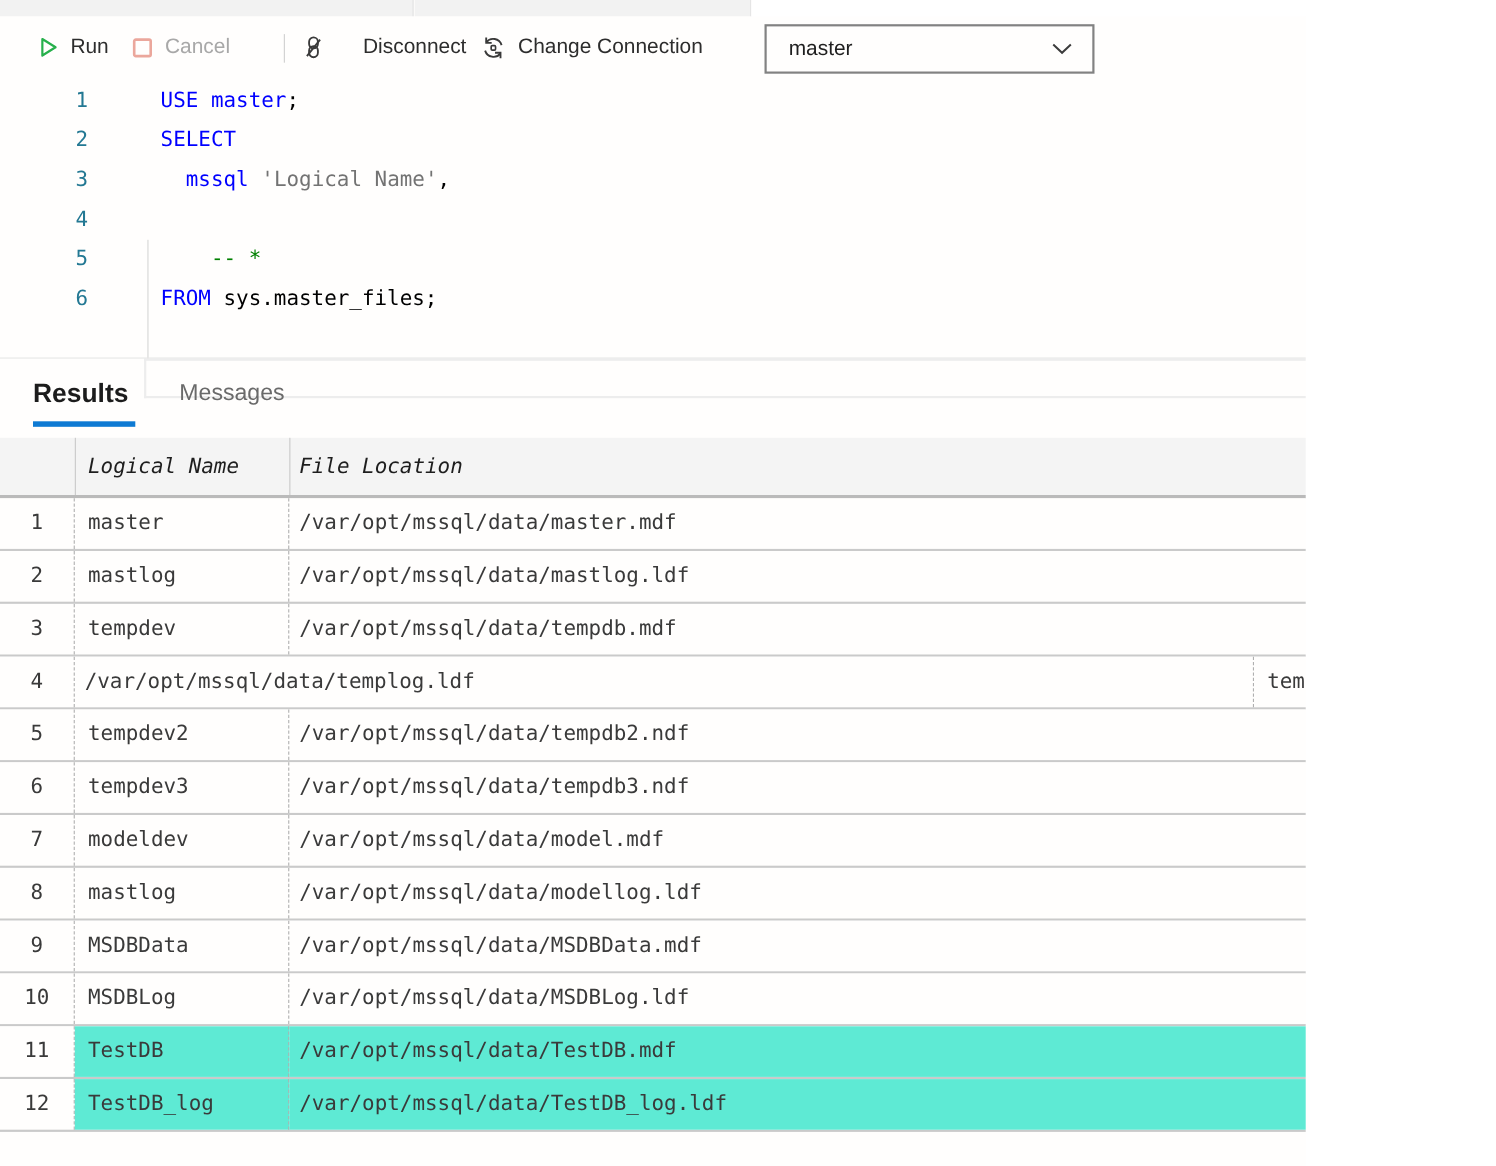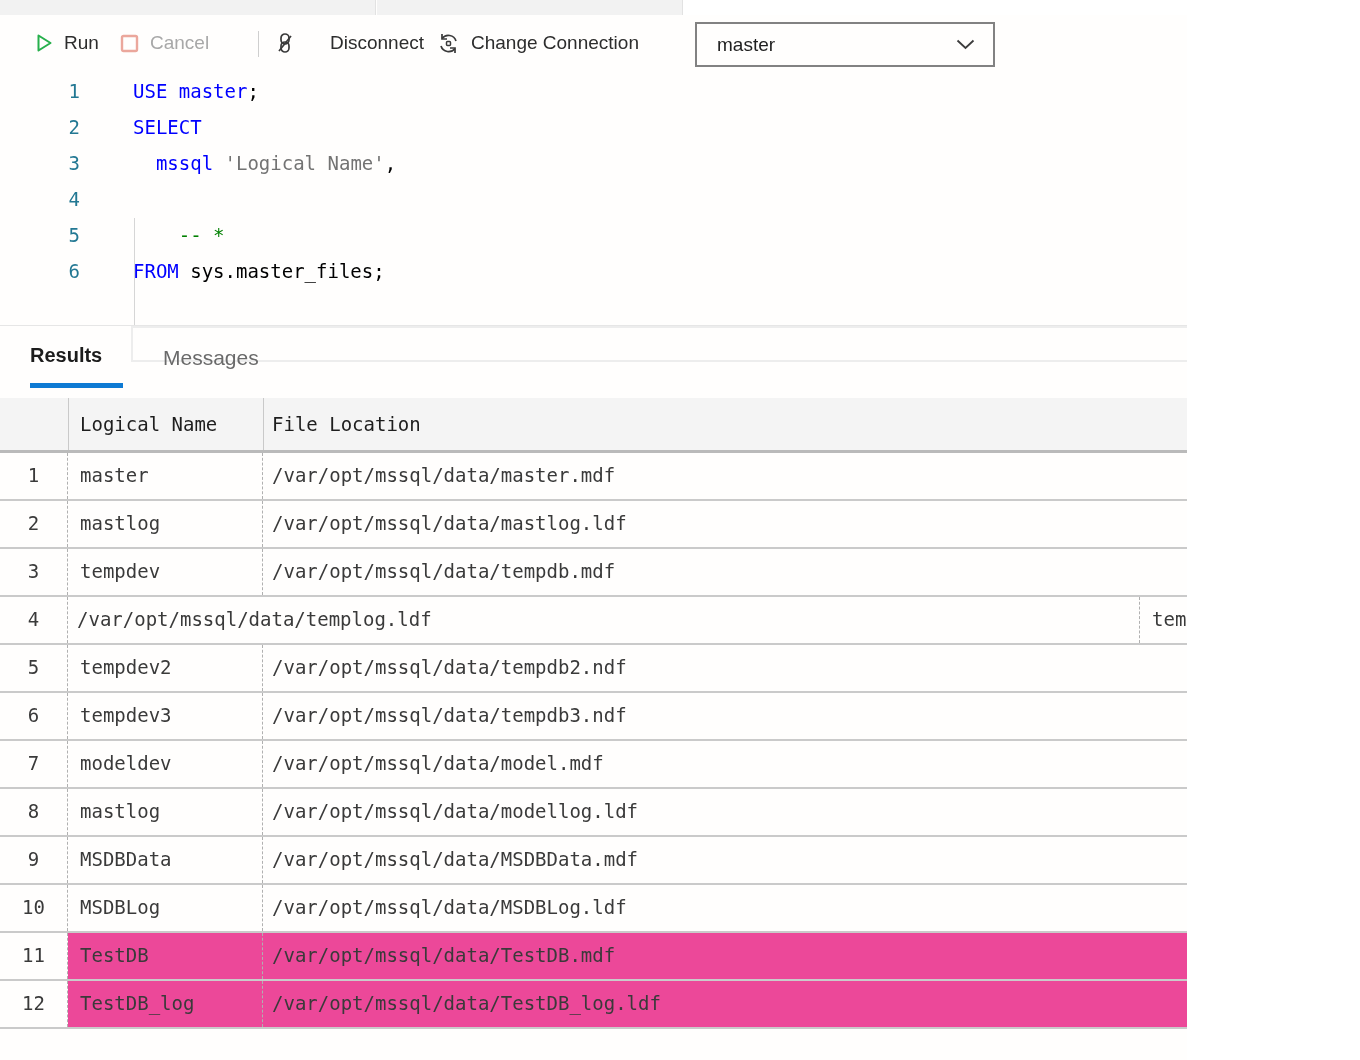--- a/index.html
+++ b/index.html
@@ -22,53 +22,53 @@
   .dropdown { position:absolute; left:695px; top:7px; width:300px; height:45px; box-sizing:border-box;
               border:2px solid #828282; background:#fffefd; display:flex; align-items:center;
               justify-content:space-between; padding:0 18px 0 20px; cursor:pointer; }
   .dropdown .val { font-size:19px; color:#1f1f1f; }
 
   
   .editor { position:absolute; top:73px; left:0; width:1360px; height:252px;
             font-family:"DejaVu Sans Mono","Liberation Mono",monospace; font-size:19px; }
   .code-line { position:relative; height:36px; line-height:36px; white-space:pre; }
   .gutter-num { position:absolute; left:0; top:0; width:80px; text-align:right; color:#237893; }
-  .code-text { position:absolute; left:133px; top:0; color:#000000; }
+  .code-text { position:absolute; left:146px; top:0; color:#000000; }
   .seg.kw  { color:#0000ff; }
   .seg.str { color:#737373; }
   .seg.com { color:#008000; }
   .seg.pl  { color:#000000; }
   .indent-guide { position:absolute; left:134px; top:145px; height:108px; border-left:1px solid #d6d6d6; }
   .current-line-box { position:absolute; left:131px; top:253px; width:1229px; height:36px;
                       box-sizing:border-box; border-top:2px solid #ededed; border-bottom:2px solid #ededed;
                       border-left:2px solid #ededed; }
 
   
   .results-divider { position:absolute; top:325px; left:0; width:1360px; border-top:1px solid #e6e6e6; }
   .rtab { position:absolute; cursor:pointer; }
-  .rtab-results { left:30px; top:344px; font-size:20px; font-weight:bold; color:#1c1c1c; }
+  .rtab-results { left:30px; top:344px; font-size:24px; font-weight:bold; color:#1c1c1c; }
   .rtab-underline { position:absolute; left:30px; top:383px; width:93px; height:5px; background:#0e7ad3; }
   .rtab-messages { left:163px; top:346px; font-size:21px; color:#6a6a6a; }
 
   
   .grid-header { position:absolute; top:398px; left:0; width:1335px; height:52px; background:#f4f4f4;
                  border-bottom:3px solid #bababa; border-right:1px solid #c9c9c9; box-sizing:content-box;
                  font-family:"DejaVu Sans Mono","Liberation Mono",monospace; font-size:19px; color:#1e1e1e; }
-  .hcell { position:absolute; top:0; line-height:52px; white-space:nowrap; }
+  .hcell { position:absolute; top:0; line-height:52px; white-space:nowrap;font-style:italic; }
   .hsep { position:absolute; top:0; height:52px; border-left:1px solid #c9c9c9; }
   .grid-body { position:absolute; top:453px; left:0; width:1335px;
                font-family:"DejaVu Sans Mono","Liberation Mono",monospace; font-size:19px; color:#3a3a3a; }
   .grid-row { display:flex; height:48px; box-sizing:border-box; border-bottom:2px solid #cacaca;
               background:#fffefd; cursor:default; }
   .cell { box-sizing:border-box; line-height:45px; white-space:nowrap; overflow:hidden;
           border-right:1px dashed #b0b0b0; }
   .cell-num { width:68px; text-align:center; }
   .cell-name { width:195px; padding-left:12px; }
   .cell-path { flex:1; padding-left:9px; }
-  .grid-row.selected .cell-name, .grid-row.selected .cell-path { background:#ec4899; }
+  .grid-row.selected .cell-name, .grid-row.selected .cell-path { background:#5eead4; }
 
   .icon { display:inline-flex; align-items:center; }
 </style>
 </head>
 <body>
 
 <div class="app">
 
   <div class="tabstrip">
     <div class="tabseg gray" style="left:0;    width:376px;"></div>

